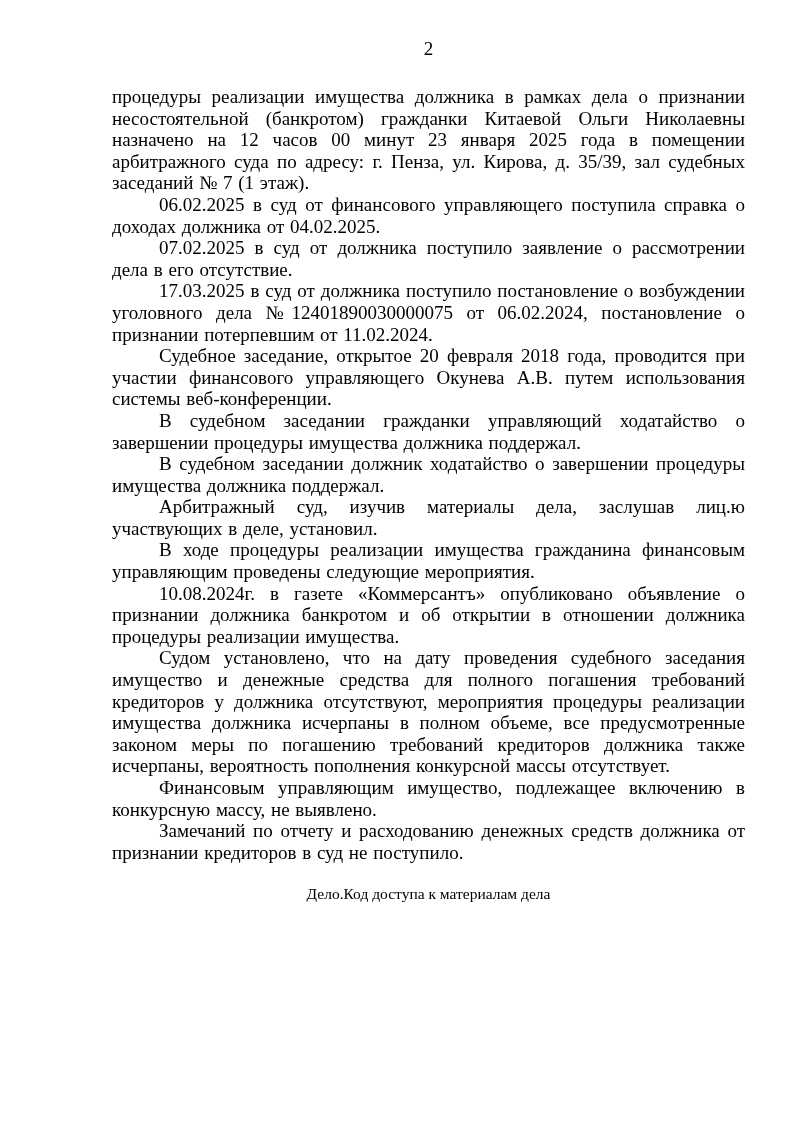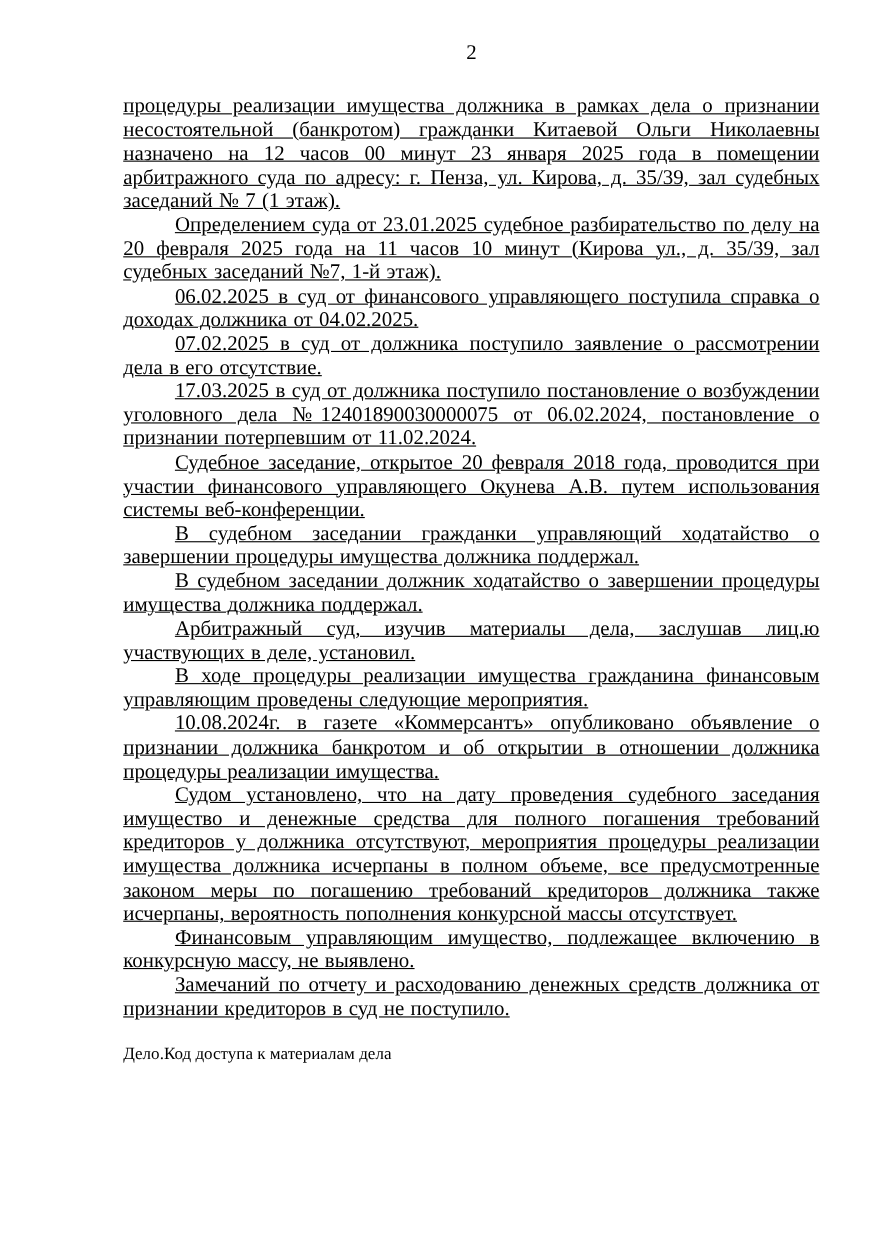--- a/index.html
+++ b/index.html
@@ -29,42 +29,40 @@
     font-size: 19px;
     line-height: 21.6px;
     text-align: justify;
     text-justify: inter-word;
   }
   .content p {
     margin: 0;
     padding: 0;
     text-indent: 47px;
     word-spacing: 1px;
-    text-decoration: underline;
   }
   .content p.continuation {
     text-indent: 0;
   }
   .footer-note {
     margin-top: 22px;
     font-size: 15.5px;
     line-height: 18px;
-    text-align: left;
+    text-align: center;
   }
 </style>
 </head>
 <body>
 
 <div class="page">
 
   <div class="page-number">2</div>
 
   <div class="content">
     <p class="continuation">процедуры реализации имущества должника в рамках дела о признании несостоятельной (банкротом) гражданки Китаевой Ольги Николаевны назначено на 12 часов 00 минут 23 января 2025 года в помещении арбитражного суда по адресу: г. Пенза, ул. Кирова, д. 35/39, зал судебных заседаний № 7 (1 этаж).</p>
-    <p>Определением суда от 23.01.2025 судебное разбирательство по делу на 20 февраля 2025 года на 11 часов 10 минут (Кирова ул., д. 35/39, зал судебных заседаний №7, 1-й этаж).</p>
     <p>06.02.2025 в суд от финансового управляющего поступила справка о доходах должника от 04.02.2025.</p>
     <p>07.02.2025 в суд от должника поступило заявление о рассмотрении дела в его отсутствие.</p>
     <p>17.03.2025 в суд от должника поступило постановление о возбуждении уголовного дела №12401890030000075 от 06.02.2024, постановление о признании потерпевшим от 11.02.2024.</p>
     <p>Судебное  заседание, открытое 20 февраля 2018 года, проводится при участии финансового управляющего Окунева А.В. путем использования системы веб-конференции.</p>
     <p>В судебном заседании гражданки управляющий ходатайство о завершении процедуры имущества должника поддержал.</p>
     <p>В судебном заседании должник ходатайство о завершении процедуры имущества должника поддержал.</p>
     <p>Арбитражный суд, изучив материалы дела, заслушав лиц.ю участвующих в деле, установил.</p>
     <p>В ходе  процедуры реализации имущества гражданина финансовым управляющим проведены следующие мероприятия.</p>
     <p>10.08.2024г. в газете «Коммерсантъ» опубликовано объявление о признании должника банкротом и об открытии в отношении должника процедуры реализации имущества.</p>
     <p>Судом установлено, что на дату проведения судебного заседания имущество и денежные средства для полного погашения требований кредиторов у должника отсутствуют, мероприятия процедуры реализации имущества должника исчерпаны в полном объеме, все предусмотренные законом меры по погашению требований кредиторов должника также исчерпаны, вероятность пополнения конкурсной массы отсутствует.</p>

